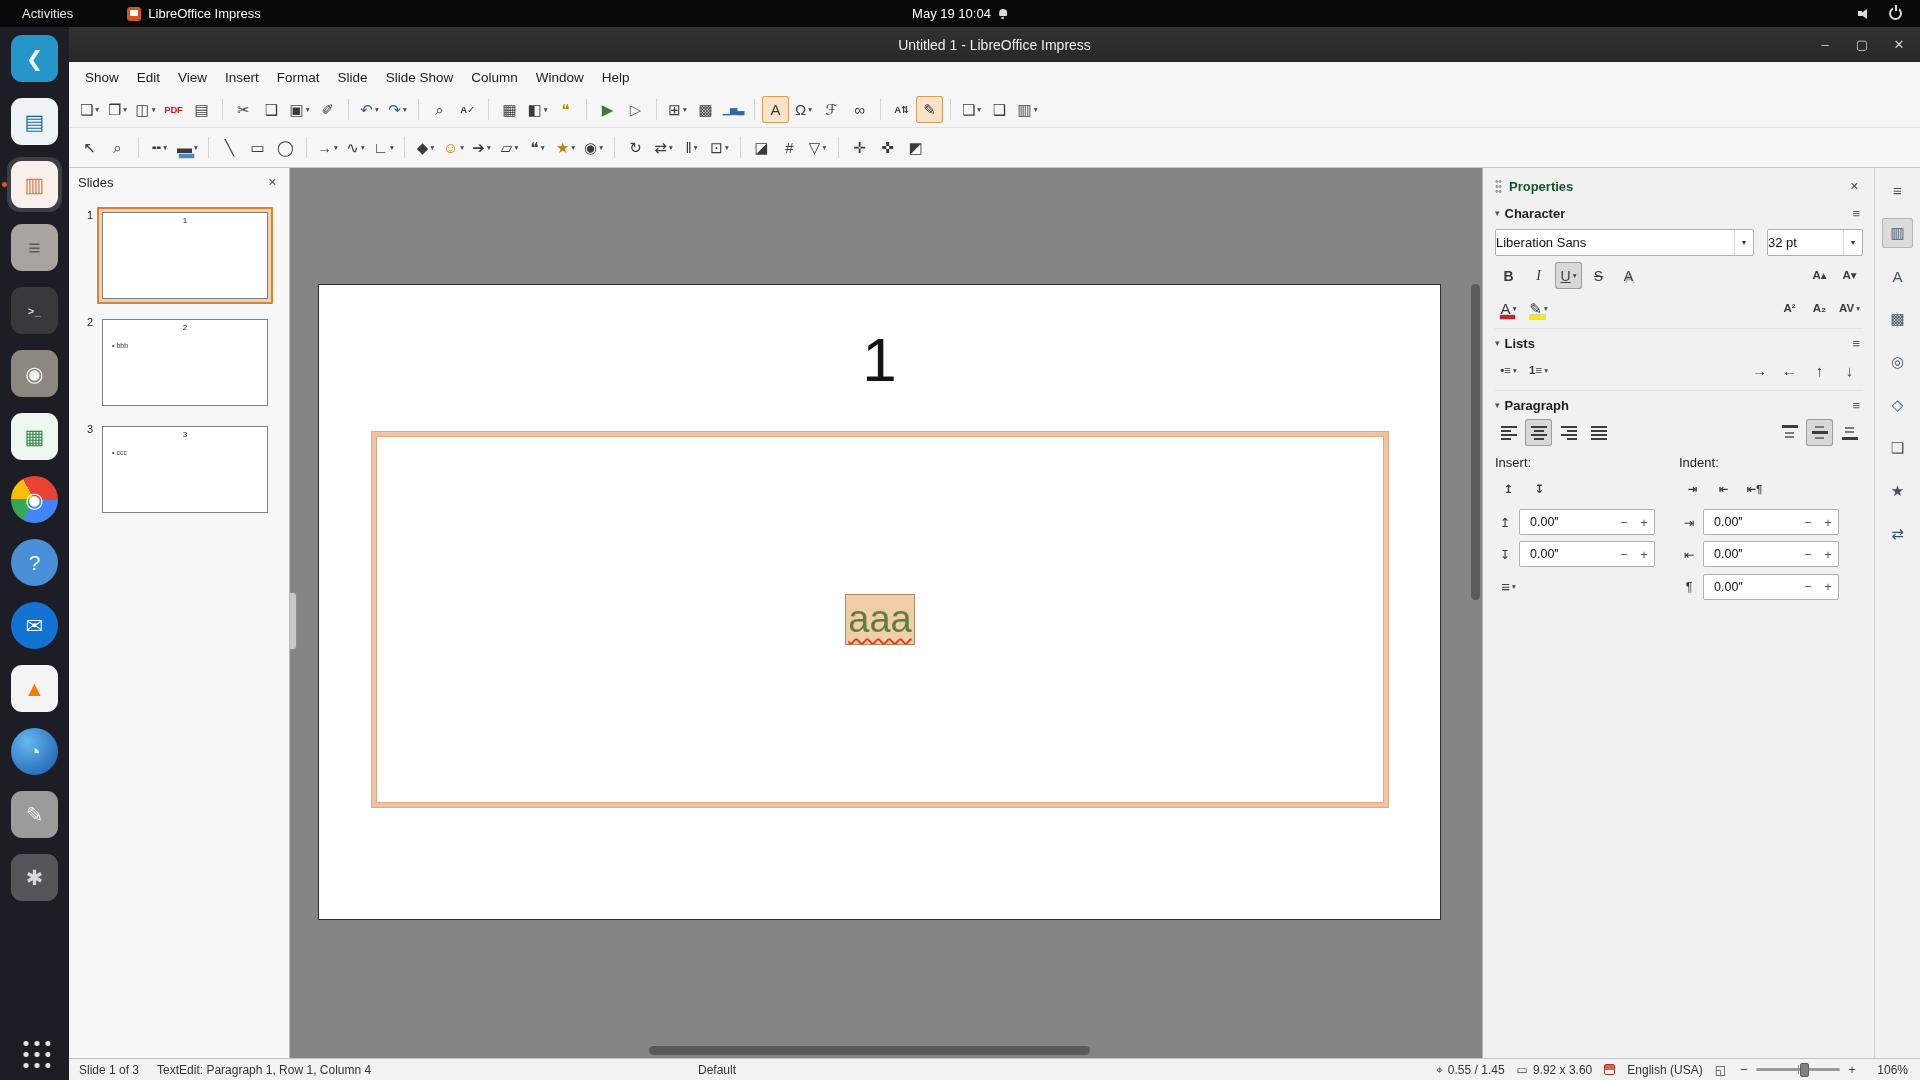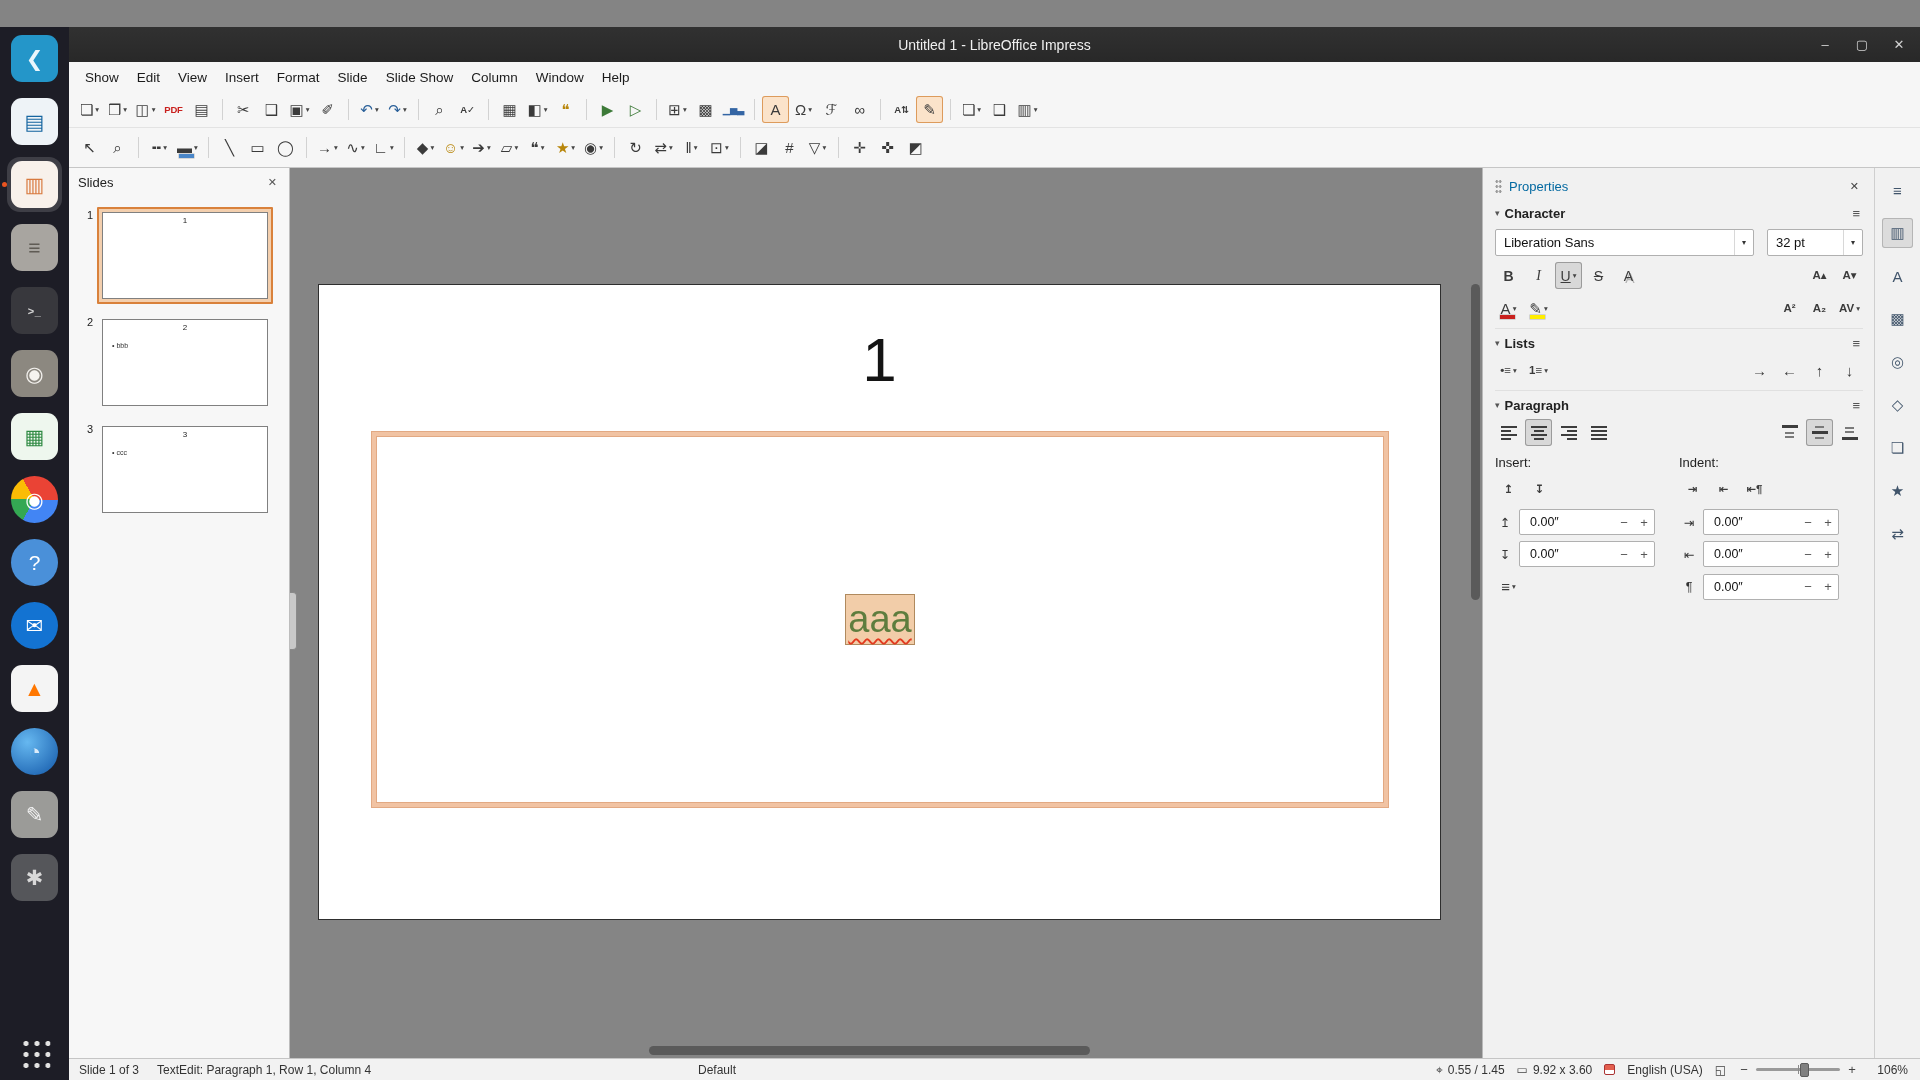--- a/index.html
+++ b/index.html
@@ -80,31 +80,31 @@
   .content-frame{position:absolute;left:53px;top:147px;width:1016px;height:375px;border:4px solid #f1c3a3;box-shadow:0 0 0 1px #e2a983,inset 0 0 0 1px #e2a983;display:flex;align-items:center;justify-content:center}
   .sel-text{font-size:38px;line-height:1.3;color:#5e7d3e;background:#f2cda9;box-shadow:0 0 0 1px #b08a5e;padding:0 2px;text-decoration:underline;text-decoration-style:wavy;text-decoration-color:#e23a1f;text-decoration-thickness:2px;text-underline-offset:6px}
   .splitpill{position:absolute;left:0;top:424px;width:7px;height:58px;background:#c9c9c9;border:1px solid #8a8a8a;border-left:none;border-radius:0 4px 4px 0}
   .hscroll{position:absolute;left:359px;bottom:3px;width:441px;height:9px;border-radius:5px;background:#5a5a5a}
   .vscroll{position:absolute;right:2px;top:116px;width:9px;height:316px;border-radius:5px;background:#5a5a5a}
 
   
   .props{width:392px;flex:0 0 auto;background:#f1f1f1;border-left:1px solid #b9b9b9;padding:5px 11px 0 12px;font-size:13px;color:#222;overflow:hidden}
   .props-header{display:flex;align-items:center;height:27px;gap:7px}
   .grip{width:7px;height:15px;background-image:radial-gradient(circle,#9a9a9a 1.1px,transparent 1.6px);background-size:3.5px 5px}
-  .ptitle{font-weight:normal;color:#0369a1}
+  .ptitle{font-weight:bold;color:#14532d}
   .pclose{margin-left:auto;font-size:11px;color:#444;padding:2px 4px}
   .section-h{display:flex;align-items:center;height:26px;gap:5px;margin-top:4px;border-top:1px solid #e0e0e0;padding-top:3px}
   .section-h.first{border-top:none;margin-top:0;padding-top:0}
   .chev{font-size:9px;color:#555}
   .sec-label{font-weight:bold}
   .sec-menu{margin-left:auto;color:#555;padding:0 3px}
   .sp{flex:1}
   .prow{display:flex;align-items:center;margin:3px 0 6px;gap:3px}
   .combo{height:27px;background:#fff;border:1px solid #b0b0b0;border-radius:2px;display:flex;align-items:center;font-size:13px;color:#111}
-  .cval{padding:0 6px 0 8px;flex:1;white-space:nowrap}
+  .cval{padding:0 6px 0 0;flex:1;white-space:nowrap}
   .arrowbox{width:19px;align-self:stretch;display:flex;align-items:center;justify-content:center;border-left:1px solid #d8d8d8;color:#333;font-size:8px}
   .fcombo{flex:1}
   .scombo{width:96px;margin-left:10px;flex:0 0 auto}
   .pi-labels{display:flex;margin:9px 0 2px}
   .pi-labels span{width:50%}
   .pi-row{display:flex;align-items:center;margin:6px 0}
   .half{width:50%;display:flex;align-items:center;gap:4px}
   .fico{width:20px;text-align:center;font-size:12.5px;color:#333;flex:0 0 auto}
   .spin{display:flex;align-items:center;height:26px;width:136px;background:#fff;border:1px solid #b0b0b0;border-radius:2px}
   .spin .val{flex:1;padding-left:10px;font-size:12.5px;color:#111}
@@ -138,20 +138,35 @@
   .zslider{width:84px;height:3px;background:#9a9a9a;border-radius:2px;position:relative;margin:0 2px;display:inline-block}
   .zslider::before{content:"";position:absolute;left:50%;top:-3px;width:1px;height:9px;background:#8a8a8a}
   .zhandle{position:absolute;left:44px;top:-5.5px;width:9px;height:14px;background:#808080;border:1px solid #5c5c5c;border-radius:2px}
   .sb-zoom{width:38px;text-align:right}
 </style>
 </head>
 <body>
 
 <div class="screen">
 
+  <div class="top-bar">
+    <span class="activities">Activities</span>
+    <span class="tb-app">
+      <span class="mini-impress"></span>
+      <span>LibreOffice Impress</span>
+    </span>
+    <span class="clock">
+      <span>May 19 10:04</span>
+      <span class="bell"></span>
+    </span>
+    <span class="sys">
+      <span class="vol"></span>
+      <span class="pwr"></span>
+    </span>
+  </div>
 
   <div class="dock">
     <div class="dock-items">
         <div class="dock-item" style="background: rgb(36, 150, 201);">
           <span style="color: rgb(234, 246, 252);">❮</span>
         </div>
         <div class="dock-item" style="background: rgb(238, 243, 247);">
           <span style="color: rgb(21, 101, 160);">▤</span>
         </div>
         <div class="dock-item active" style="background: rgb(247, 239, 232);">

